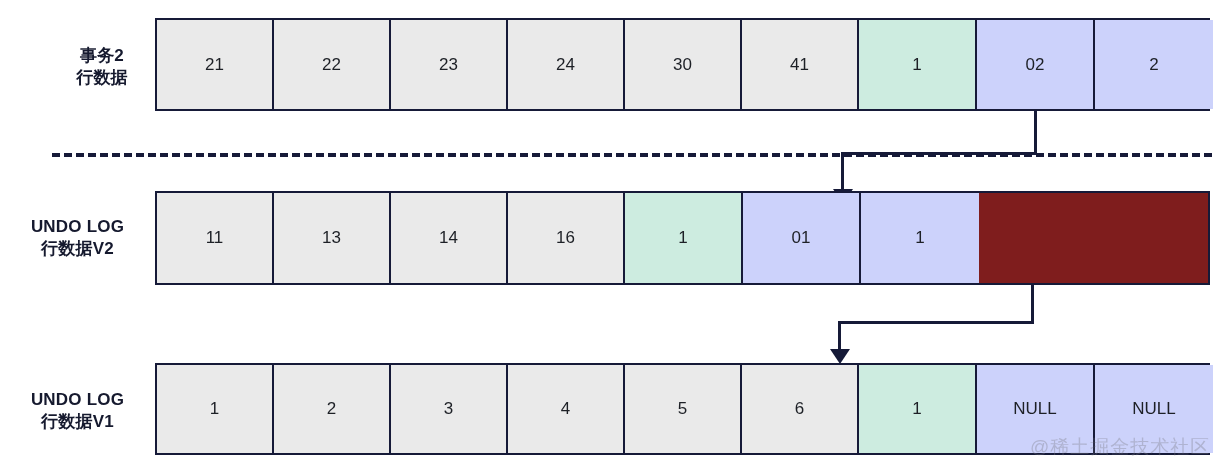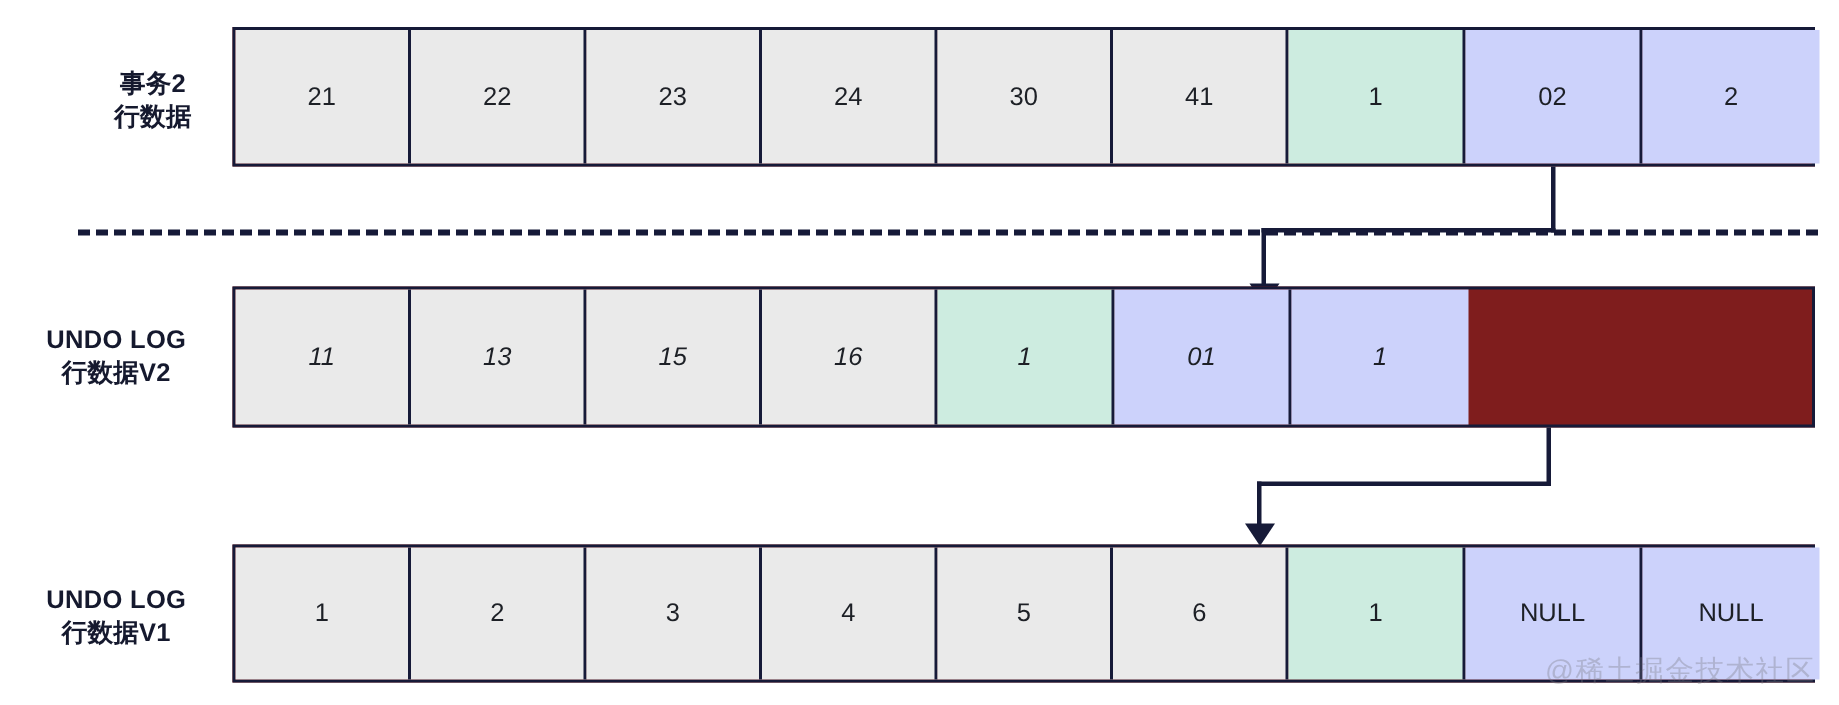--- a/index.html
+++ b/index.html
@@ -37,21 +37,21 @@
 
   
   .record-row {
     position: absolute;
     display: flex;
     border: 2.5px solid #161a38;
     box-sizing: border-box;
     background: #7f1d1d;
   }
   #row-txn2    { left: 155px; top: 18px;  width: 1055px; height: 93px; }
-  #row-undo-v2 { left: 155px; top: 191px; width: 1055px; height: 94px; font-style: italic; }
+  #row-undo-v2 { left: 155px; top: 191px; width: 1055px; height: 94px; }
   #row-undo-v1 { left: 155px; top: 363px; width: 1055px; height: 92px; }
 
   .cell {
     box-sizing: border-box;
     display: flex;
     align-items: center;
     justify-content: center;
     font-size: 17px;
     color: #1d2026;
     border-right: 2.5px solid #161a38;
@@ -144,21 +144,21 @@
   </div>
 
   <div class="row-label" id="label-undo-v2">
     <span class="line1">UNDO LOG</span>
     <span class="line2">行数据V2</span>
   </div>
 
   <div class="record-row" id="row-undo-v2">
     <div class="cell data">11</div>
     <div class="cell data">13</div>
-    <div class="cell data">15</div>
+    <div class="cell data">14</div>
     <div class="cell data">16</div>
     <div class="cell green">1</div>
     <div class="cell blue">01</div>
     <div class="cell blue">1</div>
   </div>
 
   <div class="connector" id="conn-2">
     <div class="conn-line v-right"></div>
     <div class="conn-line h-mid"></div>
     <div class="conn-line v-left"></div>

